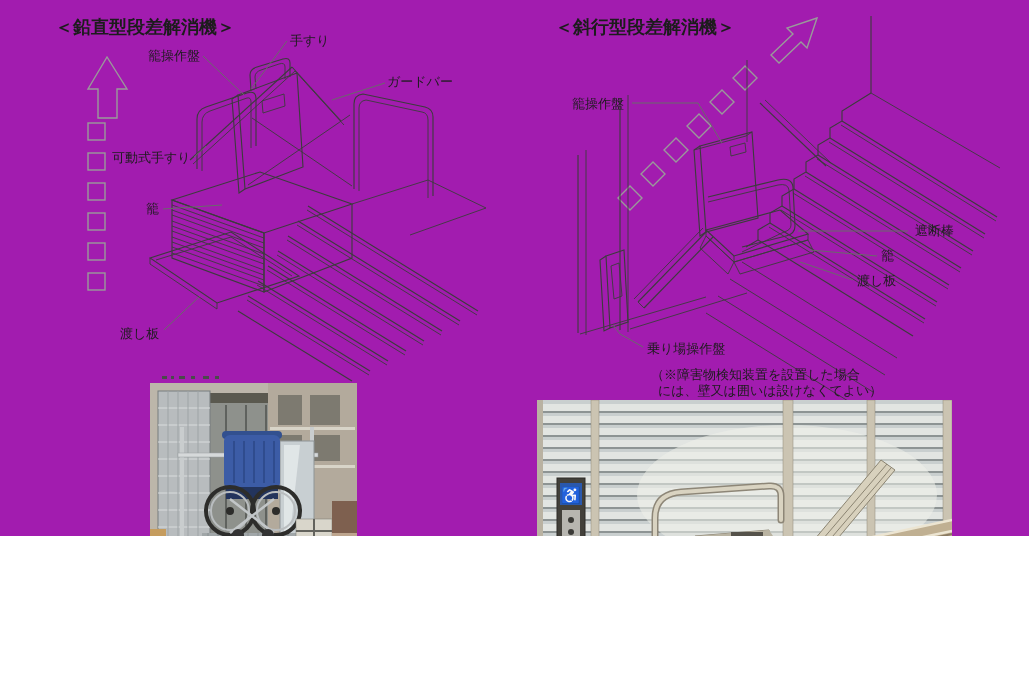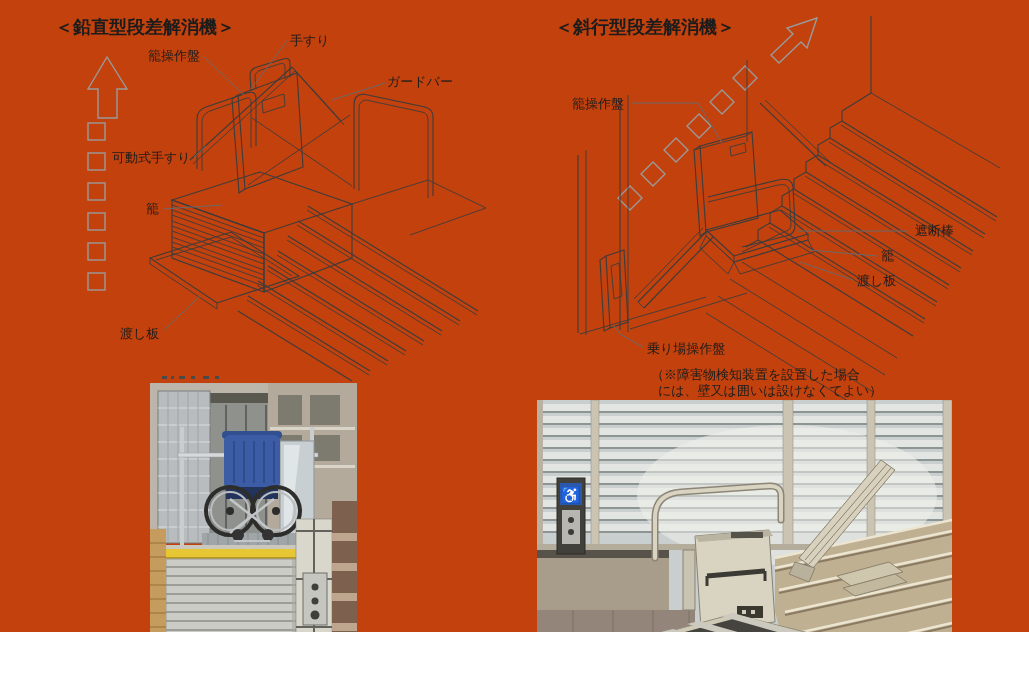--- a/index.html
+++ b/index.html
@@ -1,16 +1,16 @@
 <!DOCTYPE html>
 <html><head>
 <meta charset="utf-8">
 <style>
   html,body{margin:0;padding:0;background:#ffffff;}
-  .page{position:relative;width:1029px;height:632px;background:#c2410c;overflow:hidden;
+  .page{position:relative;width:1029px;height:536px;background:#a21caf;overflow:hidden;
         font-family:"Liberation Sans",sans-serif;}
   svg{position:absolute;display:block;}
   .diag-left{left:0;top:0;}
   .diag-right{left:510px;top:0;}
   .photo-left{left:150px;top:383px;}
   .photo-right{left:537px;top:400px;}
   text{font-family:"Liberation Sans",sans-serif;fill:#1c1c1c;}
   .title{font-size:18px;font-weight:bold;}
   .lbl{font-size:13px;}
   .note{font-size:13px;}

